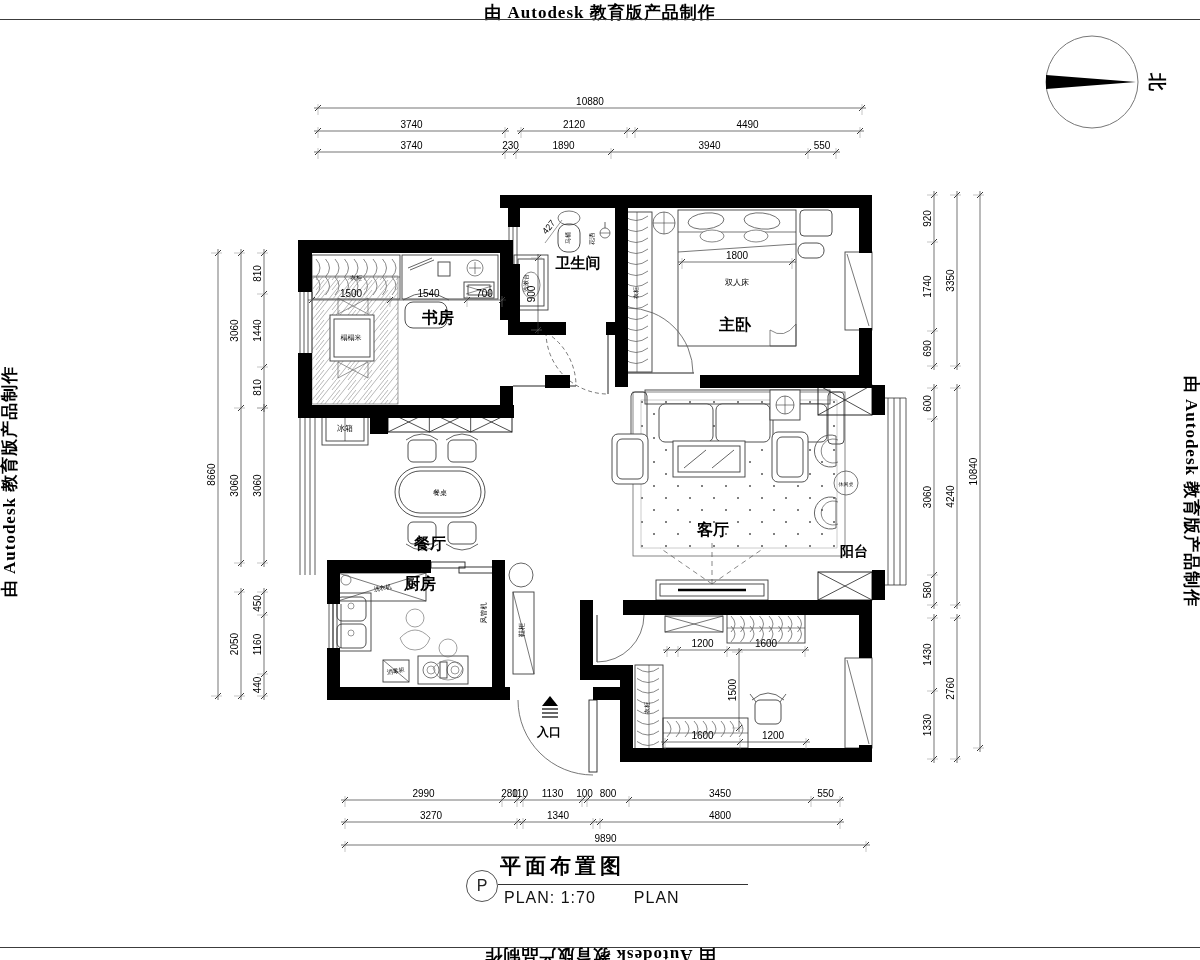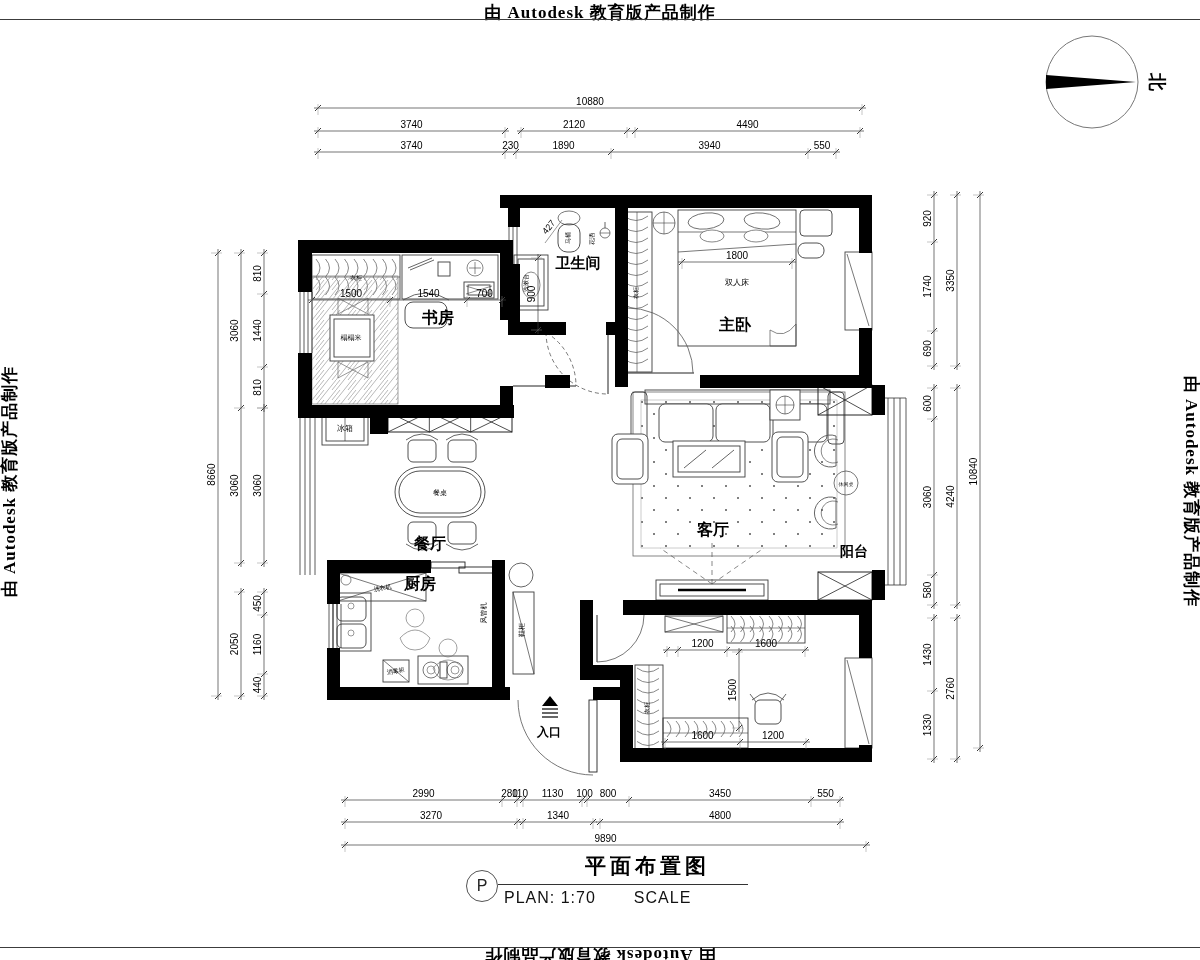--- a/index.html
+++ b/index.html
@@ -8,21 +8,21 @@
   .banner{position:absolute;font-family:"Liberation Serif",serif;font-weight:700;
           font-size:17px;letter-spacing:1px;color:#000;white-space:nowrap;}
   .banner-top{top:1px;left:0;width:1200px;text-align:center;}
   .banner-bottom{top:944px;left:0;width:1200px;text-align:center;transform:rotate(180deg);}
   .banner-left{left:-141px;top:470px;width:300px;text-align:center;transform:rotate(-90deg);}
   .banner-right{left:1041px;top:480px;width:300px;text-align:center;transform:rotate(90deg);}
   .rule{position:absolute;left:0;width:1200px;border-top:1px solid #3c3c3c;height:0;}
   .rule-top{top:19px;} .rule-bottom{top:947px;}
   #plan-svg{position:absolute;left:0;top:0;}
   .titleblock{position:absolute;left:440px;top:852px;width:330px;}
-  .tb-title{position:absolute;left:60px;top:0;width:210px;text-align:right;
+  .tb-title{position:absolute;left:60px;top:0;width:210px;text-align:left;
             font-size:21px;font-weight:700;letter-spacing:4px;color:#000;}
   .tb-circle{position:absolute;left:26px;top:18px;width:30px;height:30px;border:1px solid #555;
              border-radius:50%;text-align:center;line-height:30px;font-size:16px;color:#222;}
   .tb-line{position:absolute;left:58px;top:32px;width:250px;border-top:1px solid #333;height:0;}
   .tb-scale{position:absolute;left:64px;top:37px;font-size:16px;letter-spacing:1px;color:#111;}
   .tb-scale .plan{margin-left:38px;}
 </style>
 </head>
 <body>
 
@@ -719,15 +719,15 @@
 <div class="rule rule-bottom"></div>
 <div class="banner banner-bottom">由 Autodesk 教育版产品制作</div>
 <div class="banner banner-left">由 Autodesk 教育版产品制作</div>
 <div class="banner banner-right">由 Autodesk 教育版产品制作</div>
 
 <div class="titleblock">
   <div class="tb-title">平面布置图</div>
   <div class="tb-circle">P</div>
   <div class="tb-line"></div>
   <div class="tb-scale">
-    <span>PLAN: 1:70</span><span class="plan">SCALE</span>
+    <span>PLAN: 1:70</span><span class="plan">PLAN</span>
   </div>
 </div>
 
 </body></html>

